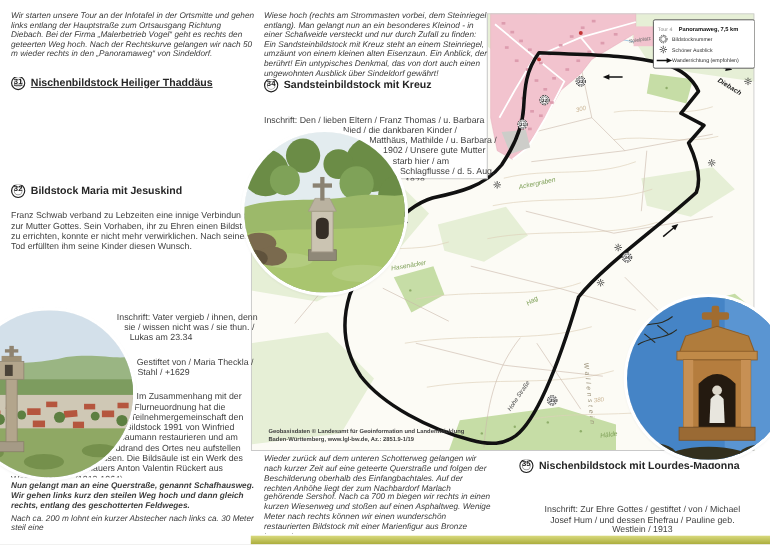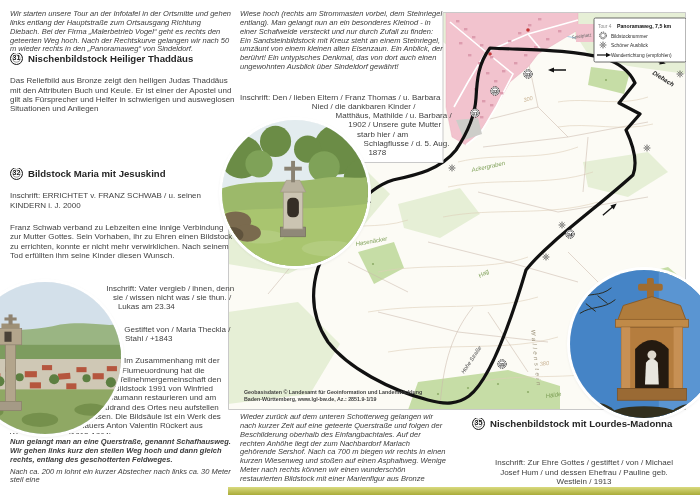--- a/index.html
+++ b/index.html
@@ -272,58 +272,60 @@
       <g transform="translate(9,37)">
         <line x1="-6" y1="0" x2="4" y2="0" stroke="#111" stroke-width="1.2"></line>
           <polygon points="8,0 3,-2.2 3,2.2" fill="#111"></polygon>
       </g>
       <text class="legend-small" x="17" y="38.8">Wanderrichtung (empfohlen)</text>
     </g>
   </svg>
 
   <div class="abs it" style="left:10px;top:10px;width:222px;height:52px;overflow:hidden;">Wir starten unsere Tour an der Infotafel in der Ortsmitte und gehen links entlang der Hauptstraße zum Ortsausgang Richtung Diebach. Bei der Firma „Malerbetrieb Vogel“ geht es rechts den geteerten Weg hoch. Nach der Rechtskurve gelangen wir nach 50 m wieder rechts in den „Panoramaweg“ von Sindeldorf.</div>
 
-  <div class="abs sec" style="left:10px;top:53px;width:226px;height:102px;">
+  <div class="abs sec" style="left:10px;top:70px;width:226px;height:102px;text-decoration:underline;">
     <div class="sec-head">
       <span class="badge">31</span>
       <span>Nischenbildstock Heiliger Thaddäus</span>
     </div>
     <div class="body" style="margin-top:2px;">
-      <p>Das Reliefbild aus Bronze zeigt den heiligen Judas Thaddäus mit den Attributen Buch und Keule. Er ist einer der Apostel und gilt als Fürsprecher und Helfer in schwierigen und ausweglosen Situationen und Anliegen</p>
     </div>
   </div>
 
   <div class="abs sec" style="left:10px;top:168px;width:226px;height:91px;">
     <div class="sec-head">
       <span class="badge">32</span>
       <span>Bildstock Maria mit Jesuskind</span>
     </div>
     <div class="body" style="margin-top:2px;">
-      <p>Inschrift: ERRICHTET v. FRANZ SCHWAB / u. seinen KINDERN i. J. 2000</p>
       <p>Franz Schwab verband zu Lebzeiten eine innige Verbindung zur Mutter Gottes. Sein Vorhaben, ihr zu Ehren einen Bildstock zu errichten, konnte er nicht mehr verwirklichen. Nach seinem Tod erfüllten ihm seine Kinder diesen Wunsch.</p>
     </div>
   </div>
 
   <div class="abs sec" style="left:10px;top:262px;width:226px;height:172px;">
     <div class="body" style="margin-top:3px;">
       <div class="spacer33"></div>
       <p>Inschrift: Vater vergieb / ihnen, denn sie / wissen nicht was / sie thun. / Lukas am 23.34</p>
-      <p>Gestiftet von / Maria Theckla / Stahl / +1843</p>
+      <p>Gestiftet von / Maria Theckla / Stahl / +1629</p>
       <p>Im Zusammenhang mit der Flurneuordnung hat die Teilnehmergemeinschaft den Bildstock 1991 von Winfried Baumann restaurieren und am Südrand des Ortes neu aufstellen lassen. Die Bildsäule ist ein Werk des Bildhauers Anton Valentin Rückert aus Westernhausen (1813-1864).</p>
     </div>
   </div>
 
   <div class="abs" style="left:10px;top:438px;width:222px;height:46px;overflow:hidden;">
     <p class="it" style="margin:0 0 3px 0;font-weight:bold;">Nun gelangt man an eine Querstraße, genannt Schafhausweg. Wir gehen links kurz den steilen Weg hoch und dann gleich rechts, entlang des geschotterten Feldweges.</p>
     <p class="it" style="margin:0;">Nach ca. 200 m lohnt ein kurzer Abstecher nach links ca. 30 Meter steil eine</p>
   </div>
 
   <div class="abs it" style="left:240px;top:10px;width:205px;height:61px;overflow:hidden;">Wiese hoch (rechts am Strommasten vorbei, dem Steinriegel entlang). Man gelangt nun an ein besonderes Kleinod - in einer Schafweide versteckt und nur durch Zufall zu finden: Ein Sandsteinbildstock mit Kreuz steht an einem Steinriegel, umzäunt von einem kleinen alten Eisenzaun. Ein Anblick, der berührt! Ein untypisches Denkmal, das von dort auch einen ungewohnten Ausblick über Sindeldorf gewährt!</div>
 
   <div class="abs sec" style="left:240px;top:72px;width:212px;height:92px;">
+    <div class="sec-head">
+      <span class="badge">34</span>
+      <span>Sandsteinbildstock mit Kreuz</span>
+    </div>
     <div class="body" style="margin-top:2px;">
       <div class="spacer34"></div>
       <p>Inschrift: Den / lieben Eltern / Franz Thomas / u. Barbara Nied / die dankbaren Kinder / Matthäus, Mathilde / u. Barbara / 1902 / Unsere gute Mutter starb hier / am Schlagflusse / d. 5. Aug. 1878</p>
     </div>
   </div>
 
   <div class="abs it" style="left:240px;top:413px;width:206px;height:72px;overflow:hidden;">Wieder zurück auf dem unteren Schotterweg gelangen wir nach kurzer Zeit auf eine geteerte Querstraße und folgen der Beschilderung oberhalb des Einfangbachtales. Auf der rechten Anhöhe liegt der zum Nachbardorf Marlach gehörende Sershof. Nach ca 700 m biegen wir rechts in einen kurzen Wiesenweg und stoßen auf einen Asphaltweg. Wenige Meter nach rechts können wir einen wunderschön restaurierten Bildstock mit einer Marienfigur aus Bronze bewundern.</div>
 
   <div class="abs sec" style="left:472px;top:418px;width:224px;height:70px;text-align:center;">
     <div class="sec-head">

